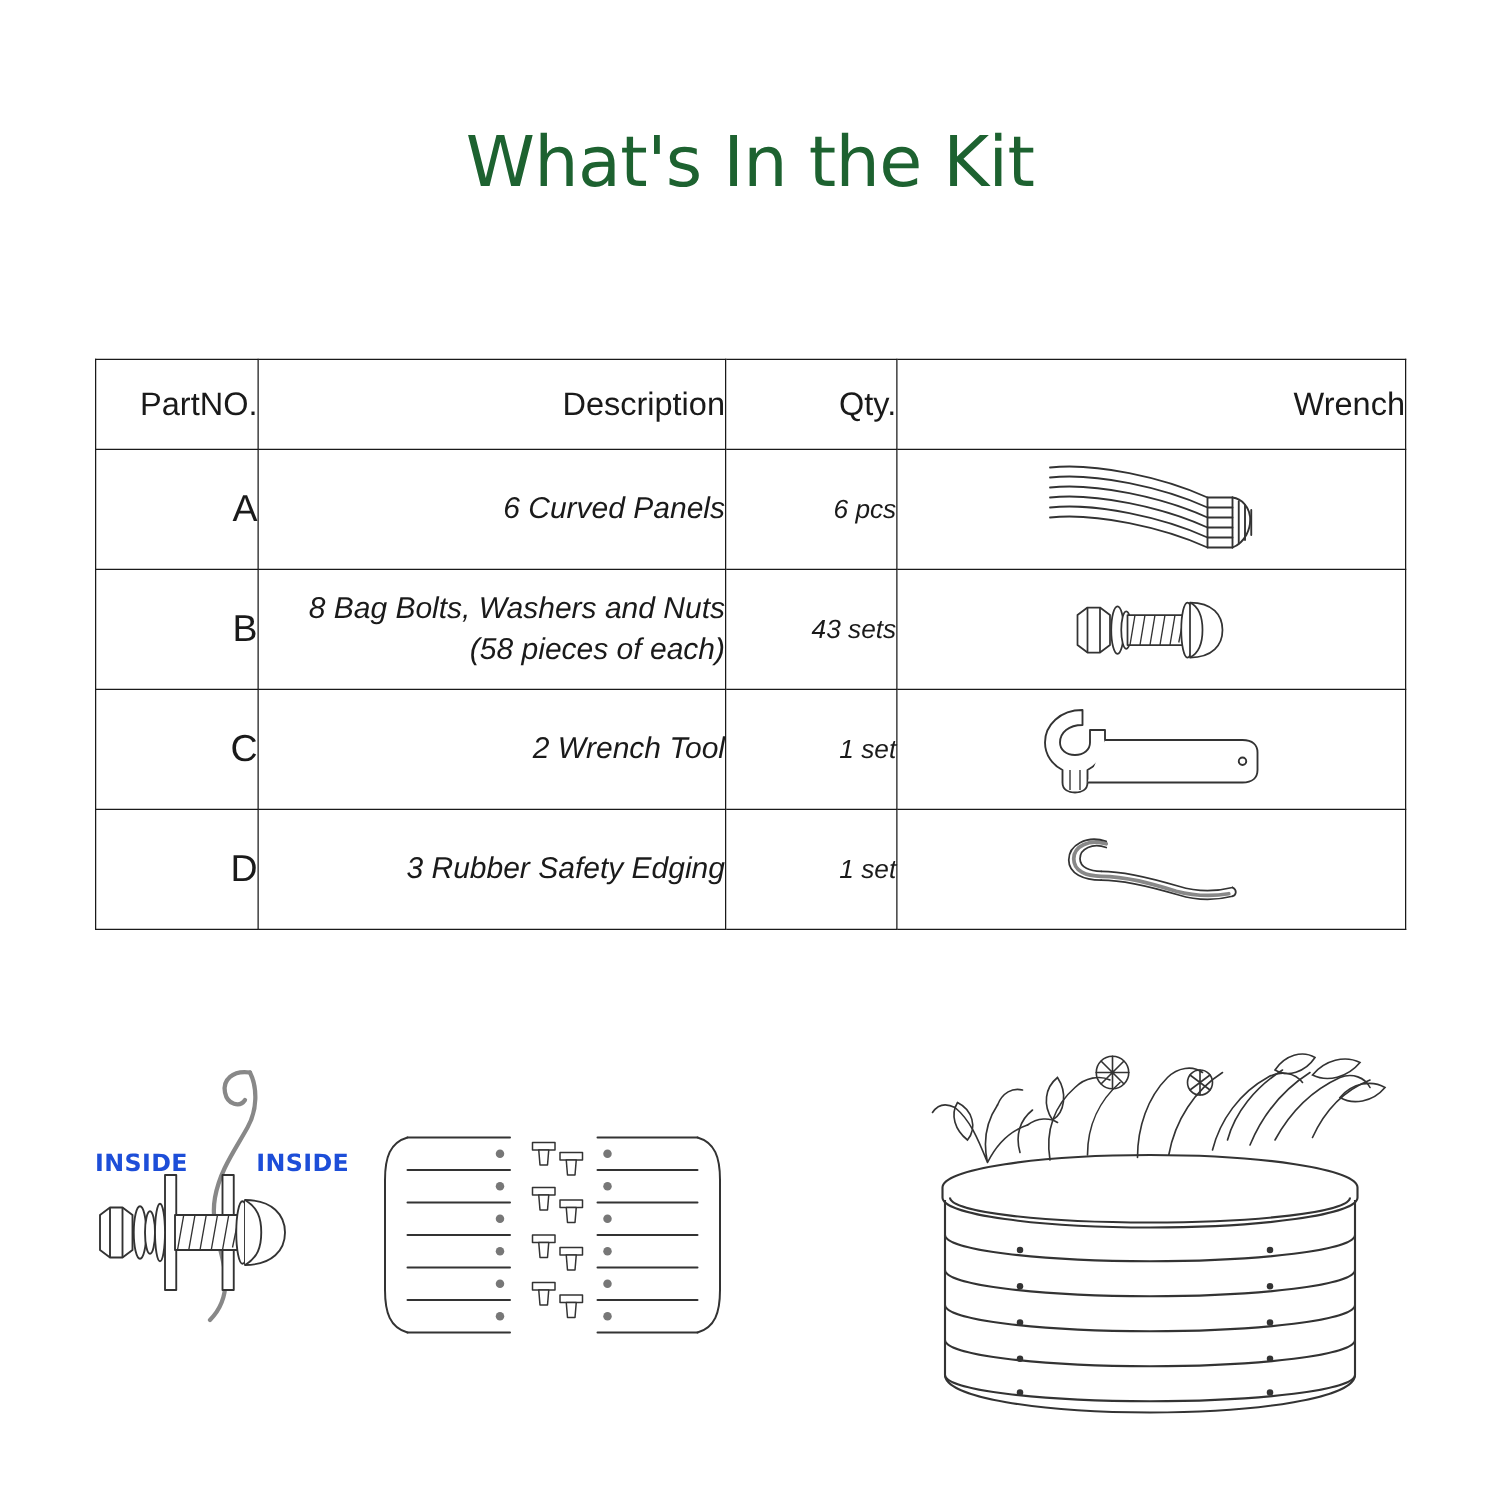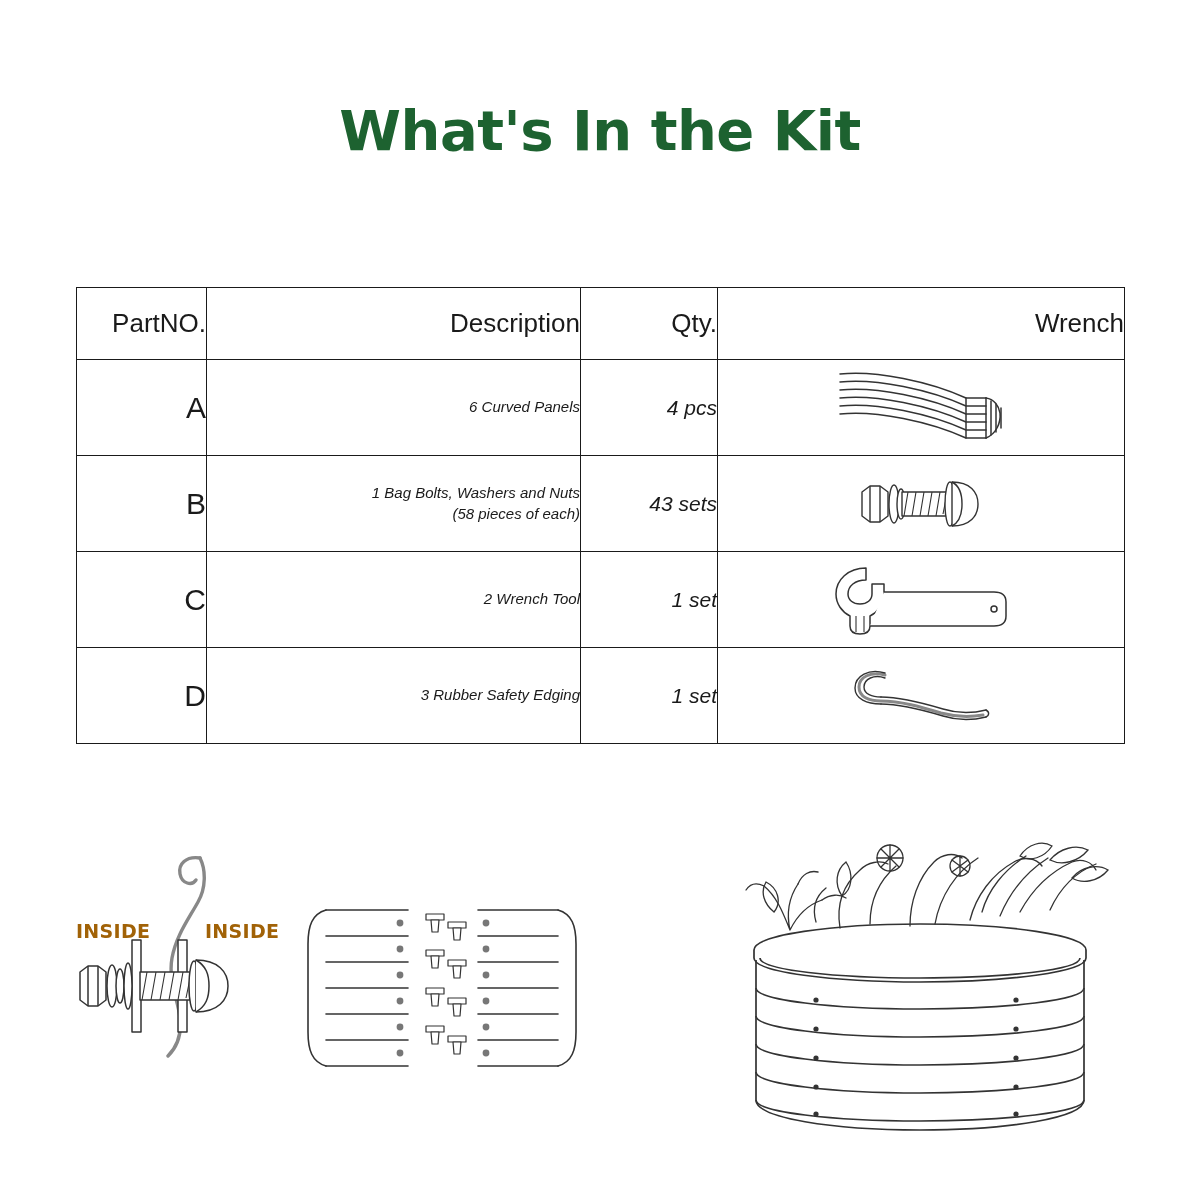--- a/index.html
+++ b/index.html
@@ -17,21 +17,21 @@
   }
 
   
   .page-title {
     position: absolute;
     top: 98px;
     left: 0;
     width: 1200px;
     text-align: center;
     font-size: 56px;
-    font-weight: bold;
+    font-weight: normal;
     letter-spacing: -0.5px;
     color: #1d6230;
     font-family: "DejaVu Sans", sans-serif;
   }
 
   
   .kit-table {
     position: absolute;
     left: 76px;
     top: 287px;
@@ -58,21 +58,21 @@
     color: #1a1a1a;
   }
   .kit-table tbody td {
     height: 95px;
   }
   .cell-partno {
     font-size: 30px;
     font-family: "Liberation Sans", sans-serif;
   }
   .cell-desc {
-    font-size: 15px;
+    font-size: 24px;
     font-style: italic;
     line-height: 1.35;
     padding: 0 12px;
     font-family: "Liberation Sans", sans-serif;
   }
   .cell-qty {
     font-size: 21px;
     font-style: italic;
     font-family: "Liberation Sans", sans-serif;
   }
@@ -84,21 +84,21 @@
   }
   #illus-bolt-detail { left: 60px;  top: 840px; }
   #illus-panel-stack { left: 300px; top: 900px; }
   #illus-bed         { left: 720px; top: 800px; }
 
   .inside-label, .outside-label {
     position: absolute;
     font-size: 19px;
     font-weight: bold;
     font-family: "DejaVu Sans", sans-serif;
-    color: #a16207;
+    color: #1d4ed8;
     letter-spacing: 0.3px;
   }
   .inside-label  { left: 16px;  top: 80px; }
   .outside-label { left: 145px; top: 80px; }
 </style>
 </head>
 <body>
 
 <div class="page-title">What's In the Kit</div>
 
@@ -115,21 +115,21 @@
       <td>Description</td>
       <td>Qty.</td>
       <td>Wrench</td>
     </tr>
   </thead>
   <tbody>
 
     <tr>
       <td class="cell-partno">A</td>
       <td class="cell-desc">6 Curved  Panels</td>
-      <td class="cell-qty">4 pcs</td>
+      <td class="cell-qty">6 pcs</td>
       <td class="cell-parts">
         <span>
         <svg width="170" height="80" viewBox="0 0 170 80">
           <g fill="none" stroke="#333" stroke-width="1.5" stroke-linecap="round">
             <path d="M4 6 C40 2 95 14 130 30 L150 30"></path>
             <path d="M4 14 C40 10 95 22 130 38 L150 38"></path>
             <path d="M4 22 C40 18 95 30 130 46 L150 46"></path>
             <path d="M4 30 C40 26 95 38 130 54 L150 54"></path>
             <path d="M4 38 C40 34 95 46 130 62 L150 62"></path>
             <path d="M4 46 C40 42 95 54 130 70 L150 70"></path>
@@ -139,21 +139,21 @@
             <path d="M150 30 C158 31 163 38 164 45 C165 55 160 66 150 70"></path>
           </g>
         </svg>
         </span>
       </td>
     </tr>
 
     <tr>
       <td class="cell-partno">B</td>
       <td class="cell-desc">
-        <div>1 Bag Bolts, Washers and Nuts</div>
+        <div>8 Bag Bolts, Washers and Nuts</div>
         <div>(58 pieces of each)</div>
       </td>
       <td class="cell-qty">43 sets</td>
       <td class="cell-parts">
         <span>
         <svg width="150" height="80" viewBox="0 0 150 80">
           <g fill="#fff" stroke="#333" stroke-width="1.4" stroke-linejoin="round">
 
             <path d="M16 28 L24 22 L34 22 L42 28 L42 52 L34 58 L24 58 L16 52 Z"></path>
             <path d="M24 22 L24 58 M34 22 L34 58"></path>

